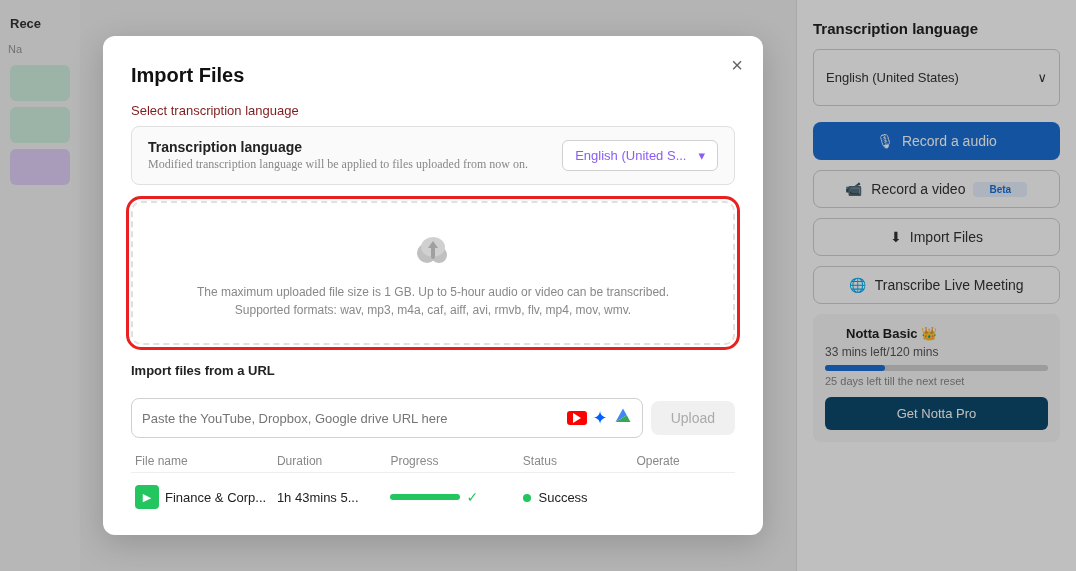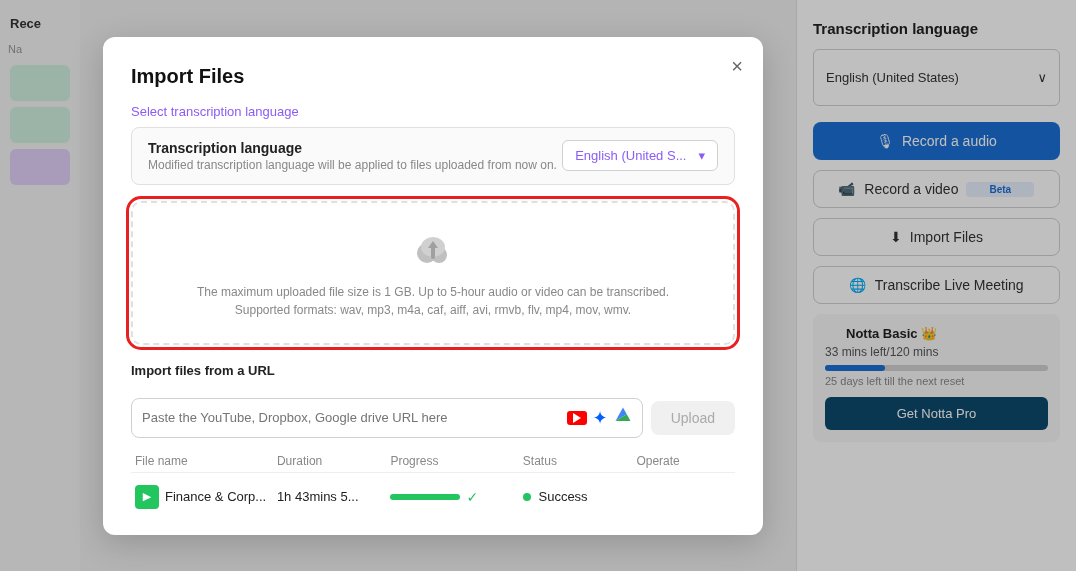--- a/index.html
+++ b/index.html
@@ -80,21 +80,21 @@
       width: 100%;
       font-size: 14px;
       cursor: pointer;
       margin-bottom: 10px;
     }
 
     .beta-badge {
       background: #e8f0fe;
       color: #1a6fd4;
       font-size: 10px;
-      padding: 2px 23px;
+      padding: 2px 16px;
       border-radius: 4px;
       font-weight: 600;
     }
 
     .notta-basic-box {
       background: #f7f7f7;
       border-radius: 8px;
       padding: 12px;
       margin-top: 10px;
     }
@@ -212,21 +212,21 @@
       right: 20px;
       font-size: 20px;
       color: #666;
       cursor: pointer;
       background: none;
       border: none;
     }
 
     .select-lang-label {
       font-size: 13px;
-      color: #8b5cf6;
+      color: #7f1d1d;
       margin-bottom: 8px;
     }
 
     .lang-bar {
       display: flex;
       align-items: center;
       justify-content: space-between;
       border: 1px solid #e0e0e0;
       border-radius: 8px;
       padding: 12px 16px;
@@ -241,20 +241,21 @@
     .lang-bar-title {
       font-size: 14px;
       font-weight: 600;
       color: #222;
     }
 
     .lang-bar-sub {
       font-size: 12px;
       color: #888;
       margin-top: 2px;
+      font-family: Liberation Serif, serif;
     }
 
     .lang-select-btn {
       display: flex;
       align-items: center;
       gap: 12px;
       border: 1px solid #d0d0d0;
       border-radius: 6px;
       padding: 7px 12px;
       font-size: 13px;

